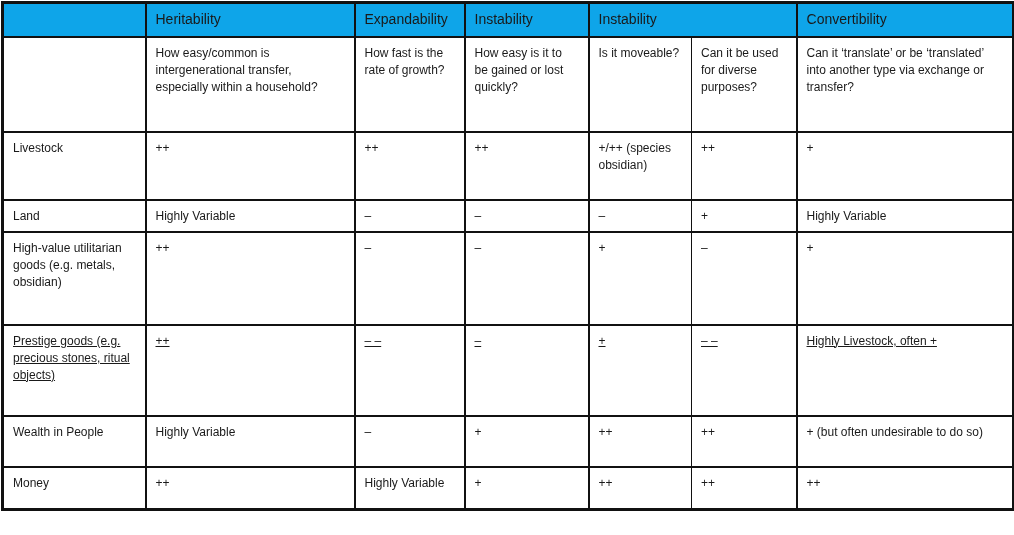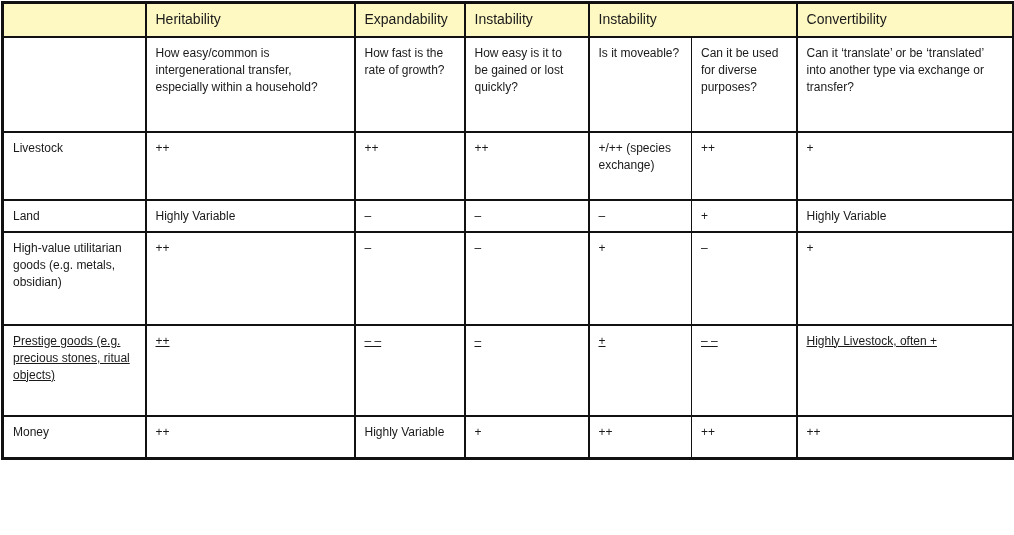--- a/index.html
+++ b/index.html
@@ -28,21 +28,21 @@
     vertical-align: top;
     text-align: left;
     padding: 7px 9px 6px 9px;
     font-size: 12px;
     line-height: 1.42;
     font-weight: normal;
     overflow: hidden;
     word-wrap: break-word;
   }
   tr.header-row th {
-    background: #fef9c3;
+    background: #0ea5e9;
     vertical-align: middle;
     font-size: 14px;
     padding-top: 4px;
     padding-bottom: 4px;
   }
   tr.header-row      { height: 34px; }
   tr.question-row    { height: 95px; }
   tr.row-livestock   { height: 68px; }
   tr.row-land        { height: 30px; }
   tr.row-utilitarian { height: 93px; }
@@ -86,21 +86,21 @@
       <td class="flex-a">Is it moveable?</td>
       <td class="flex-b">Can it be used for diverse purposes?</td>
       <td>Can it ‘translate’ or be ‘translated’ into another type via exchange or transfer?</td>
     </tr>
 
     <tr class="row-livestock">
       <td>Livestock</td>
       <td>++</td>
       <td>++</td>
       <td>++</td>
-      <td class="flex-a">+/++ (species exchange)</td>
+      <td class="flex-a">+/++ (species obsidian)</td>
       <td class="flex-b">++</td>
       <td>+</td>
     </tr>
 
     <tr class="row-land">
       <td>Land</td>
       <td>Highly Variable</td>
       <td>–</td>
       <td>–</td>
       <td class="flex-a">–</td>
@@ -121,20 +121,29 @@
     <tr class="row-prestige">
       <td>Prestige goods (e.g. precious stones, ritual objects)</td>
       <td>++</td>
       <td>– –</td>
       <td>–</td>
       <td class="flex-a">+</td>
       <td class="flex-b">– –</td>
       <td>Highly Livestock, often +</td>
     </tr>
 
+    <tr class="row-wealth-people">
+      <td>Wealth in People</td>
+      <td>Highly Variable</td>
+      <td>–</td>
+      <td>+</td>
+      <td class="flex-a">++</td>
+      <td class="flex-b">++</td>
+      <td>+ (but often undesirable to do so)</td>
+    </tr>
 
     <tr class="row-money">
       <td>Money</td>
       <td>++</td>
       <td>Highly Variable</td>
       <td>+</td>
       <td class="flex-a">++</td>
       <td class="flex-b">++</td>
       <td>++</td>
     </tr>

